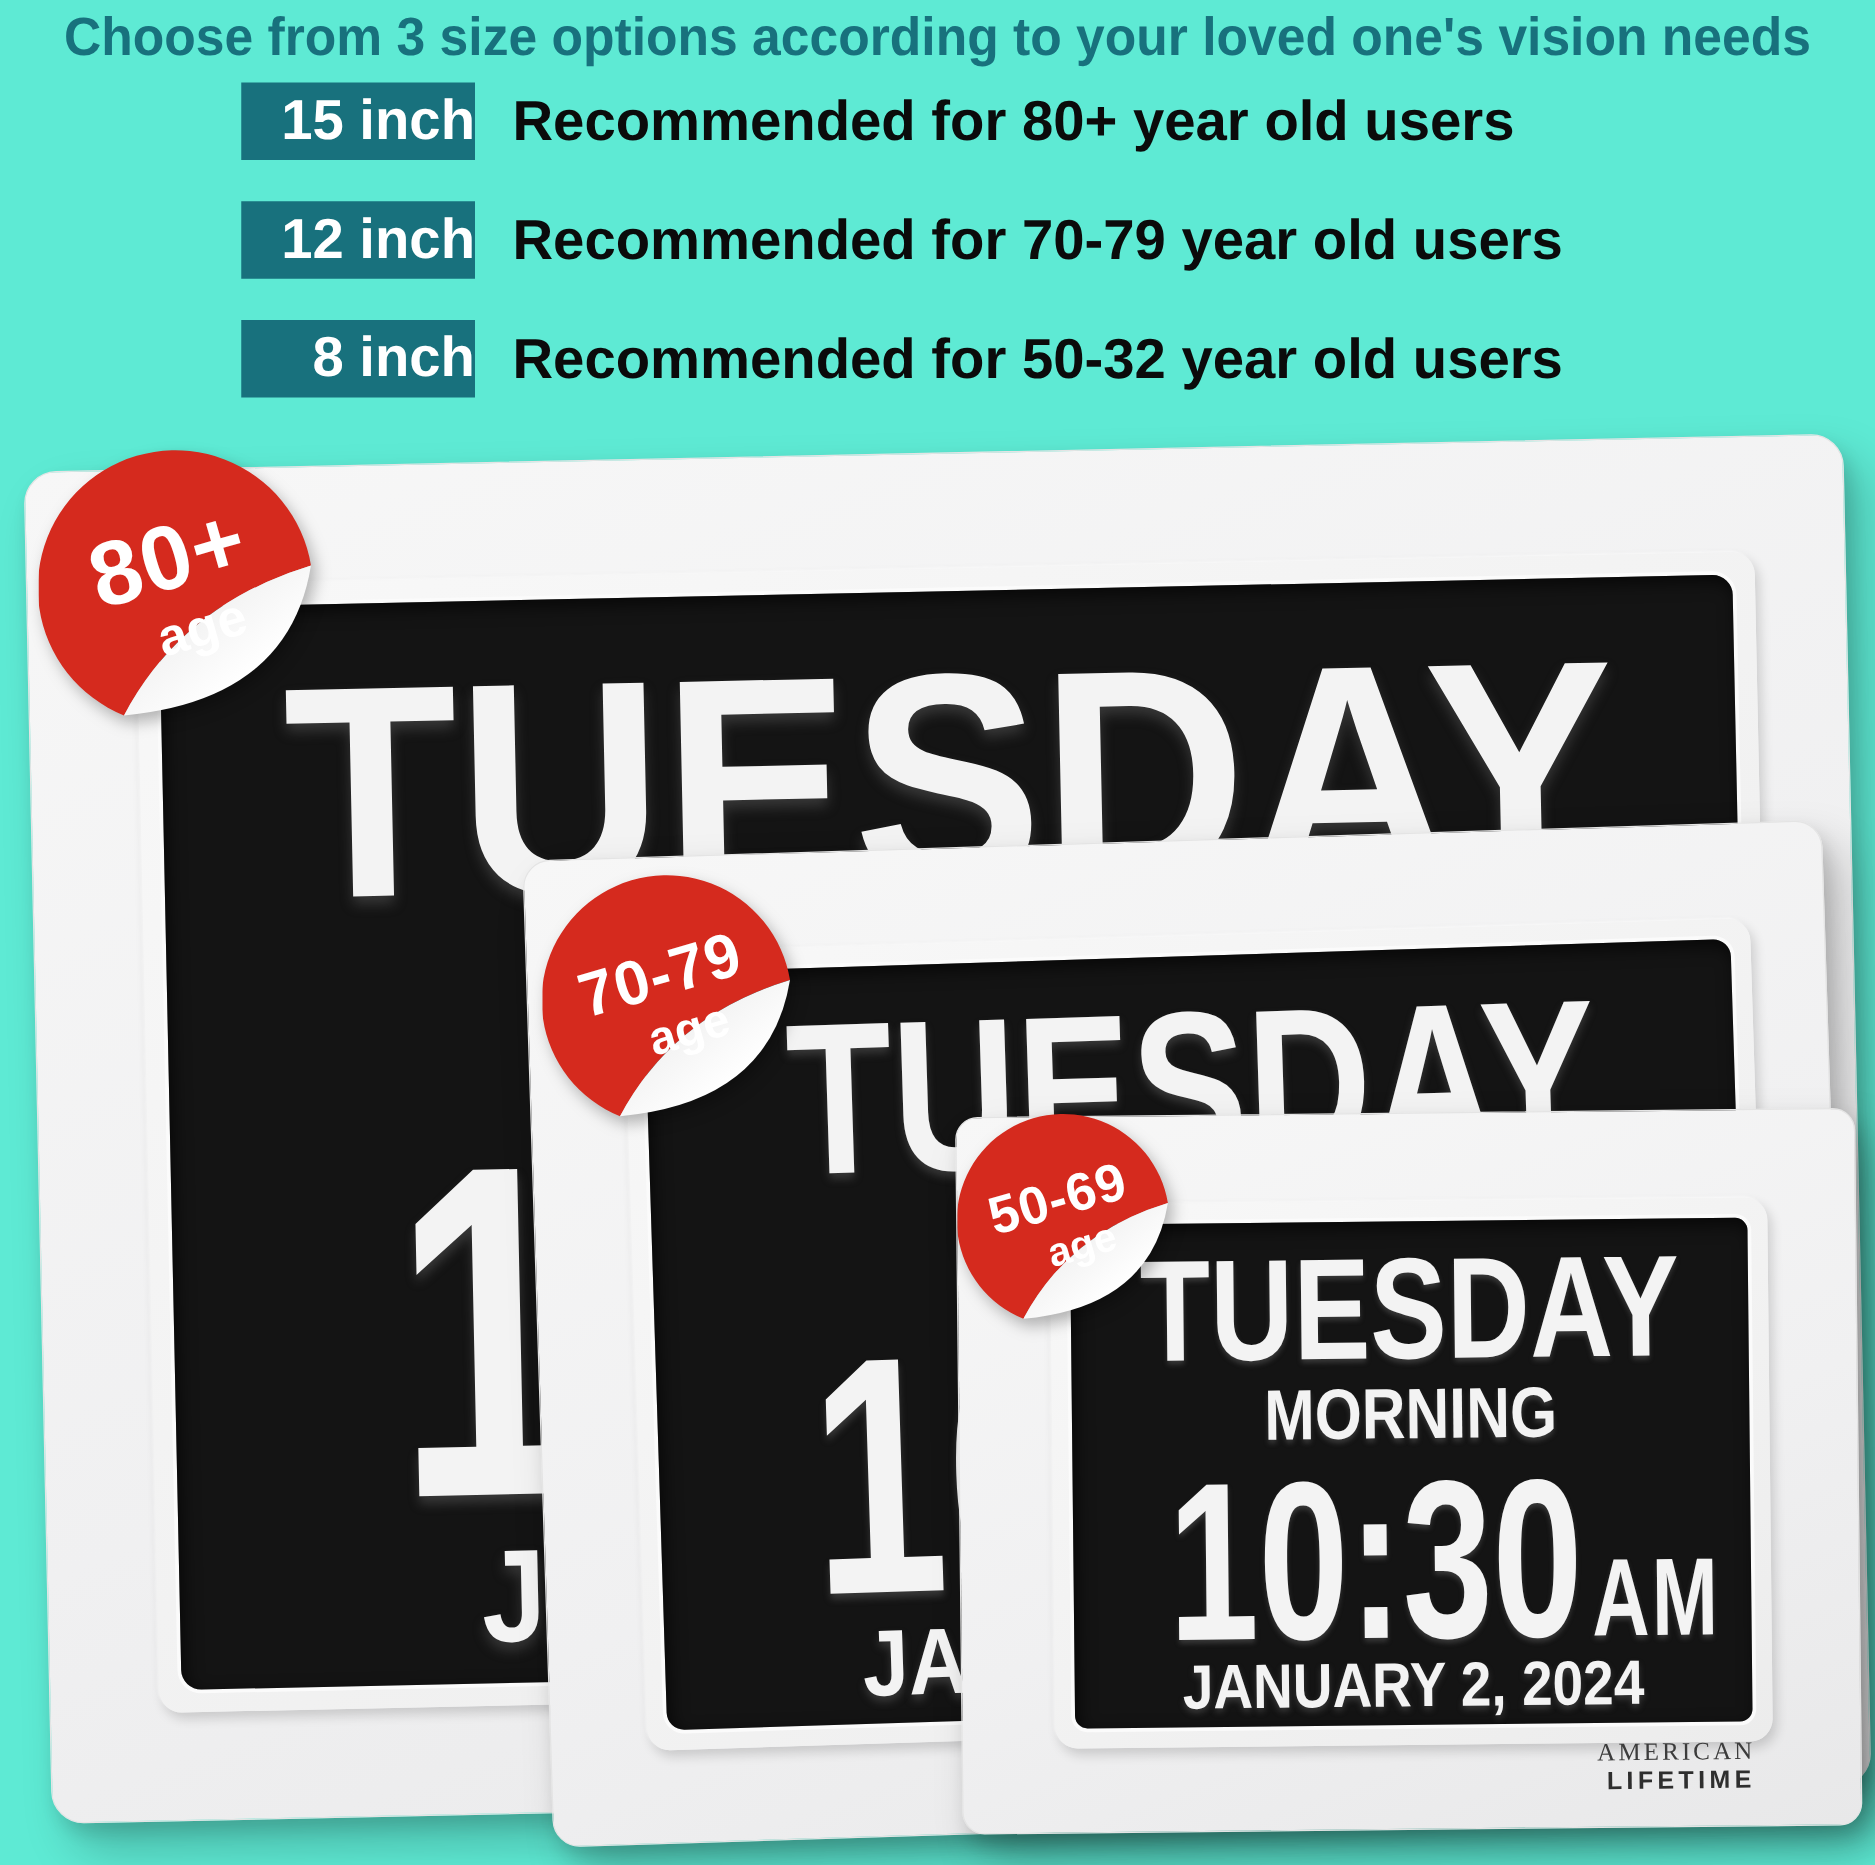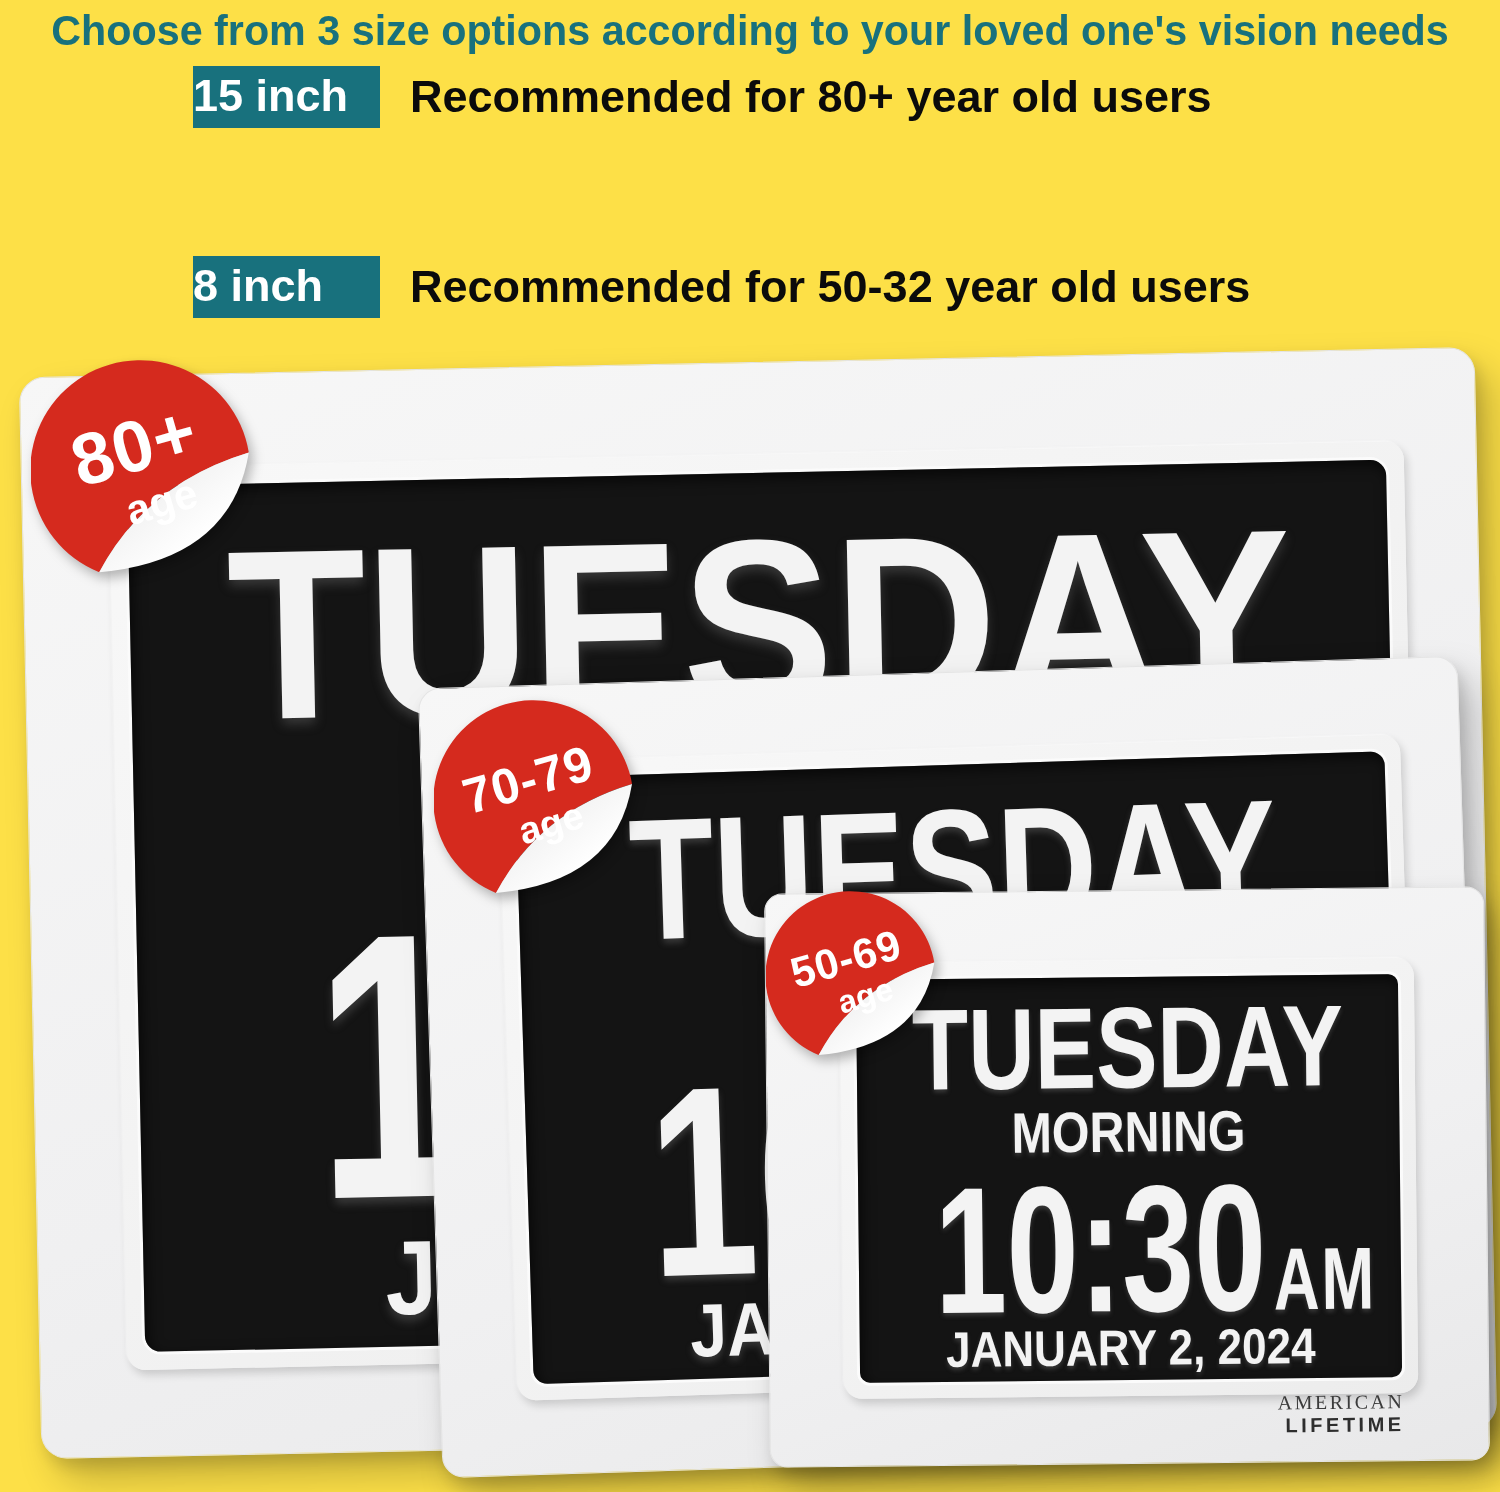--- a/index.html
+++ b/index.html
@@ -1,27 +1,27 @@
 <!DOCTYPE html>
 <html><head>
 <meta charset="utf-8">
 <style>
   * { margin:0; padding:0; box-sizing:border-box; }
   html,body { background:#ffffff; }
   body { font-family:"Liberation Sans","DejaVu Sans",sans-serif; }
-  .page { position:relative; width:1500px; height:1492px; background:#fde047; overflow:hidden; }
+  .page { position:relative; width:1500px; height:1492px; background:#5eead4; overflow:hidden; }
 
   
   .title { position:absolute; top:6px; left:0; width:100%; text-align:center;
            font-size:43px; font-weight:bold; color:#18717D; white-space:nowrap;
            transform:scaleX(.96); }
   .size-row { position:absolute; left:0; width:100%; height:62px; }
   .row-0 { top:66px; } .row-1 { top:161px; } .row-2 { top:256px; }
   .size-badge { position:absolute; left:193px; width:187px; height:62px; background:#18717D;
-                color:#ffffff; font-size:45px; font-weight:bold; text-align:left;
+                color:#ffffff; font-size:45px; font-weight:bold; text-align:right;
                 line-height:60px; white-space:nowrap; }
   .size-desc { position:absolute; left:410px; font-size:45px; font-weight:bold; color:#0b0b0b;
                line-height:62px; white-space:nowrap; }
 
   
   .clock { position:absolute; background:linear-gradient(160deg,#f7f7f7 0%,#f0f0f1 55%,#e8e8e9 100%);
            box-shadow:16px 22px 38px rgba(0,0,0,.22), 4px 8px 14px rgba(0,0,0,.12);
            border:1px solid #e4e4e4; }
   .c15 { left:30px;  top:362px; width:1456px; height:1082px; border-radius:26px; transform:rotate(-1.2deg); z-index:1; --s:2.1; }
   .c12 { left:430px; top:672px; width:1040px; height:790px;  border-radius:22px; transform:rotate(-1.8deg); z-index:3; --s:1.5; }
@@ -69,20 +69,24 @@
 </head>
 <body>
 
 <div class="page">
 
   <div class="title">Choose from 3 size options according to your loved one's vision needs</div>
 
   <div class="size-row row-0">
     <div class="size-badge">15 inch</div>
     <div class="size-desc">Recommended for 80+ year old users</div>
+  </div>
+  <div class="size-row row-1">
+    <div class="size-badge">12 inch</div>
+    <div class="size-desc">Recommended for 70-79 year old users</div>
   </div>
   <div class="size-row row-2">
     <div class="size-badge">8 inch</div>
     <div class="size-desc">Recommended for 50-32 year old users</div>
   </div>
 
   <div class="clock c15">
     <div class="lip"></div>
     <div class="screen">
       <div class="line l-day">TUESDAY</div>

